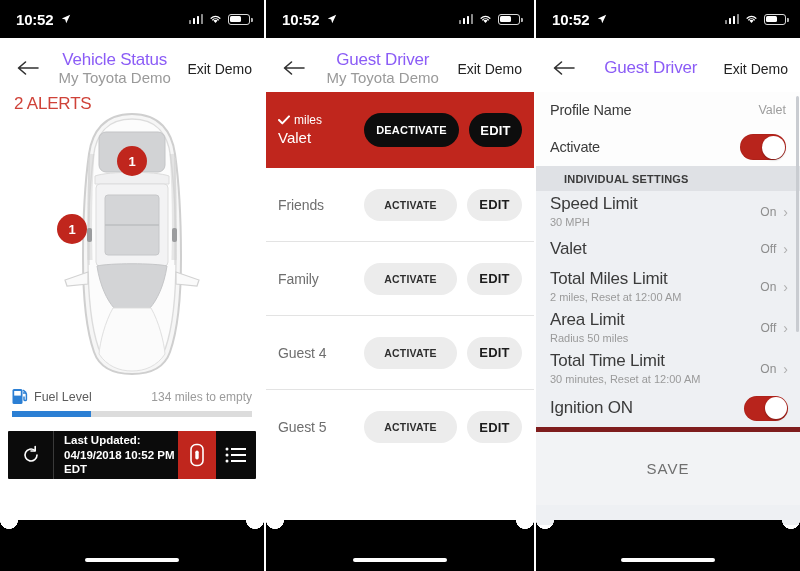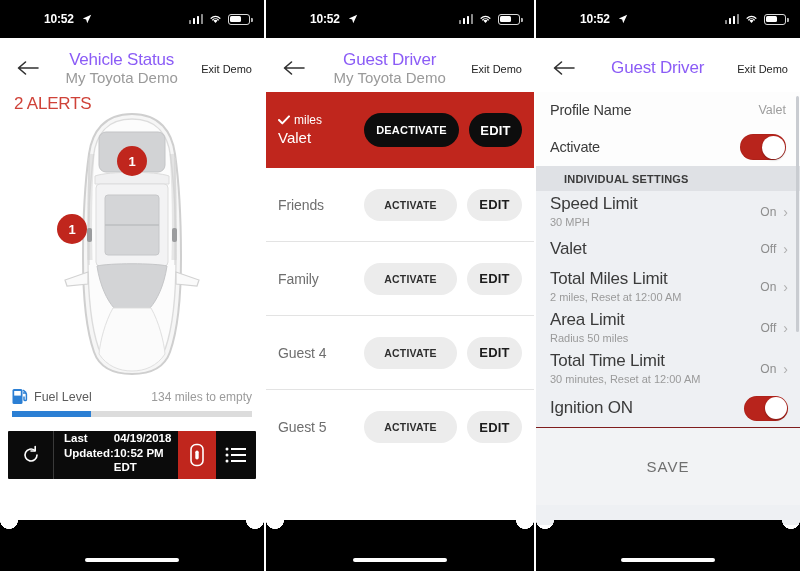--- a/index.html
+++ b/index.html
@@ -40,21 +40,21 @@
   }
   .statusbar::after{
     content:"";
     position:absolute; left:0; right:0; bottom:-9px; height:10px;
     background:#000;
     -webkit-mask: radial-gradient(9px 9px at 9px 9px, transparent 98%, #000 100%) left top / 50% 100% no-repeat,
                   radial-gradient(9px 9px at calc(100% - 9px) 9px, transparent 98%, #000 100%) right top / 50% 100% no-repeat;
             mask: radial-gradient(9px 9px at 9px 9px, transparent 98%, #000 100%) left top / 50% 100% no-repeat,
                   radial-gradient(9px 9px at calc(100% - 9px) 9px, transparent 98%, #000 100%) right top / 50% 100% no-repeat;
   }
-  .sb-left { display:flex; align-items:center; gap:8px; font-size:12px; font-weight:bold; letter-spacing:-0.2px;margin-left:28px;}
+  .sb-left { display:flex; align-items:center; gap:8px; font-size:15px; font-weight:bold; letter-spacing:-0.2px;}
   .sb-right { display:flex; align-items:center; gap:6px; }
   .loc-arrow { display:inline-block; width:10px; height:10px; }
   .bars { display:flex; align-items:flex-end; gap:1.5px; height:10px; }
   .bars i { display:block; width:2.5px; background:#fff; border-radius:0.5px; }
   .bars i:nth-child(1){height:4px; background:#8a8a8a;}
   .bars i:nth-child(2){height:6px;}
   .bars i:nth-child(3){height:8px;}
   .bars i:nth-child(4){height:10px; background:#8a8a8a;}
   .wifi { width:13px; height:10px; }
   .battery { position:relative; width:22px; height:11px; border:1.3px solid rgba(255,255,255,.85); border-radius:3px; }
@@ -66,21 +66,21 @@
     background:#fff;
     height:54px;
     display:flex; align-items:center;
     padding: 6px 12px 0 12px;
     position:relative;
   }
   .back-arrow { width:34px; height:34px; display:flex; align-items:center; justify-content:center; flex:0 0 auto; }
   .nav-titles { flex:1; text-align:center; line-height:1.12; padding-right:2px;}
   .nav-title { font-size:17px; color:#8b5cf6; font-weight:400; letter-spacing:-0.2px;}
   .nav-sub { font-size:15px; color:#9a9a9a; margin-top:1px;}
-  .exit-demo { font-size:11px; color:#222; flex:0 0 auto; white-space:nowrap; padding-left:2px; padding-top:2px;}
+  .exit-demo { font-size:14px; color:#222; flex:0 0 auto; white-space:nowrap; padding-left:2px; padding-top:2px;}
 
   
   .alerts { font-size:17px; color:#cf4238; padding:2px 0 0 14px; letter-spacing:-0.2px;}
   .car-wrap { position:relative; height:270px; margin-top:-4px; display:flex; justify-content:center;}
   .badge {
     position:absolute; width:30px; height:30px; border-radius:50%;
     background:#c0261d; color:#fff; font-size:13px; font-weight:bold;
     display:flex; align-items:center; justify-content:center;
   }
   .badge.b1 { left:117px; top:36px; }
@@ -95,21 +95,21 @@
   .fuel-fill { position:absolute; left:0; top:0; bottom:0; background:#2b7fd4; }
 
   .bottombar {
     margin: 14px 8px 0 8px;
     background:#0b0b0b;
     height:48px;
     display:flex; align-items:stretch;
     border-radius:1px;
   }
   .bb-refresh { width:46px; display:flex; align-items:center; justify-content:center; border-right:1px solid #3a3a3a;}
-  .bb-text { flex:1; display:flex; flex-direction:row; justify-content:center; padding-left:10px; color:#fff; font-size:11.5px; font-weight:bold; line-height:1.28;}
+  .bb-text { flex:1; display:flex; flex-direction:column; justify-content:center; padding-left:10px; color:#fff; font-size:11.5px; font-weight:bold; line-height:1.28;}
   .bb-car { width:38px; background:#c0261d; display:flex; align-items:center; justify-content:center; }
   .bb-menu { width:40px; display:flex; align-items:center; justify-content:center; }
 
   .home-area { position:absolute; left:0; right:0; bottom:0; height:42px; background:#000; }
   .home-area::before{
     content:""; position:absolute; left:0; right:0; top:-9px; height:10px; background:#000;
     -webkit-mask: radial-gradient(9px 9px at 9px 0px, transparent 98%, #000 100%) left bottom / 50% 100% no-repeat,
                   radial-gradient(9px 9px at calc(100% - 9px) 0px, transparent 98%, #000 100%) right bottom / 50% 100% no-repeat;
             mask: radial-gradient(9px 9px at 9px 0px, transparent 98%, #000 100%) left bottom / 50% 100% no-repeat,
                   radial-gradient(9px 9px at calc(100% - 9px) 0px, transparent 98%, #000 100%) right bottom / 50% 100% no-repeat;
@@ -149,21 +149,21 @@
   .setting .texts { line-height:1.2; }
   .setting .s-title { font-size:17px; color:#3b3b3b; letter-spacing:-0.2px;}
   .setting .s-sub { font-size:11px; color:#9a9a9a; margin-top:2px;}
   .setting .right { display:flex; align-items:center; gap:7px; }
   .setting .s-state { font-size:12px; color:#8d8d8d;}
   .chev { color:#b0b0b0; font-size:14px; line-height:1;}
   .toggle { width:46px; height:26px; border-radius:14px; background:#b8241c; position:relative; box-shadow: inset 0 0 0 1px rgba(0,0,0,.05);}
   .toggle i { position:absolute; right:1.5px; top:1.5px; width:23px; height:23px; border-radius:50%; background:#fff; box-shadow:0 1px 2px rgba(0,0,0,.3);}
   .toggle.sm { width:44px; height:25px;}
   .toggle.sm i { width:22px; height:22px;}
-  .save-area { background:#f2f3f5; height:78px; display:flex; align-items:center; justify-content:center; border-top:1px solid #7f1d1d;}
+  .save-area { background:#f2f3f5; height:78px; display:flex; align-items:center; justify-content:center; border-top:5px solid #7f1d1d;}
   .save-lbl { font-size:15px; color:#6f6f6f; letter-spacing:1px;}
   .scrollbar { position:absolute; right:1.5px; top:4px; width:2.5px; height:236px; background:#c9ccd1; border-radius:2px;}
 </style>
 </head>
 <body>
 
 <div class="stage">
 
   <div class="phone p1">
     <div class="statusbar">

